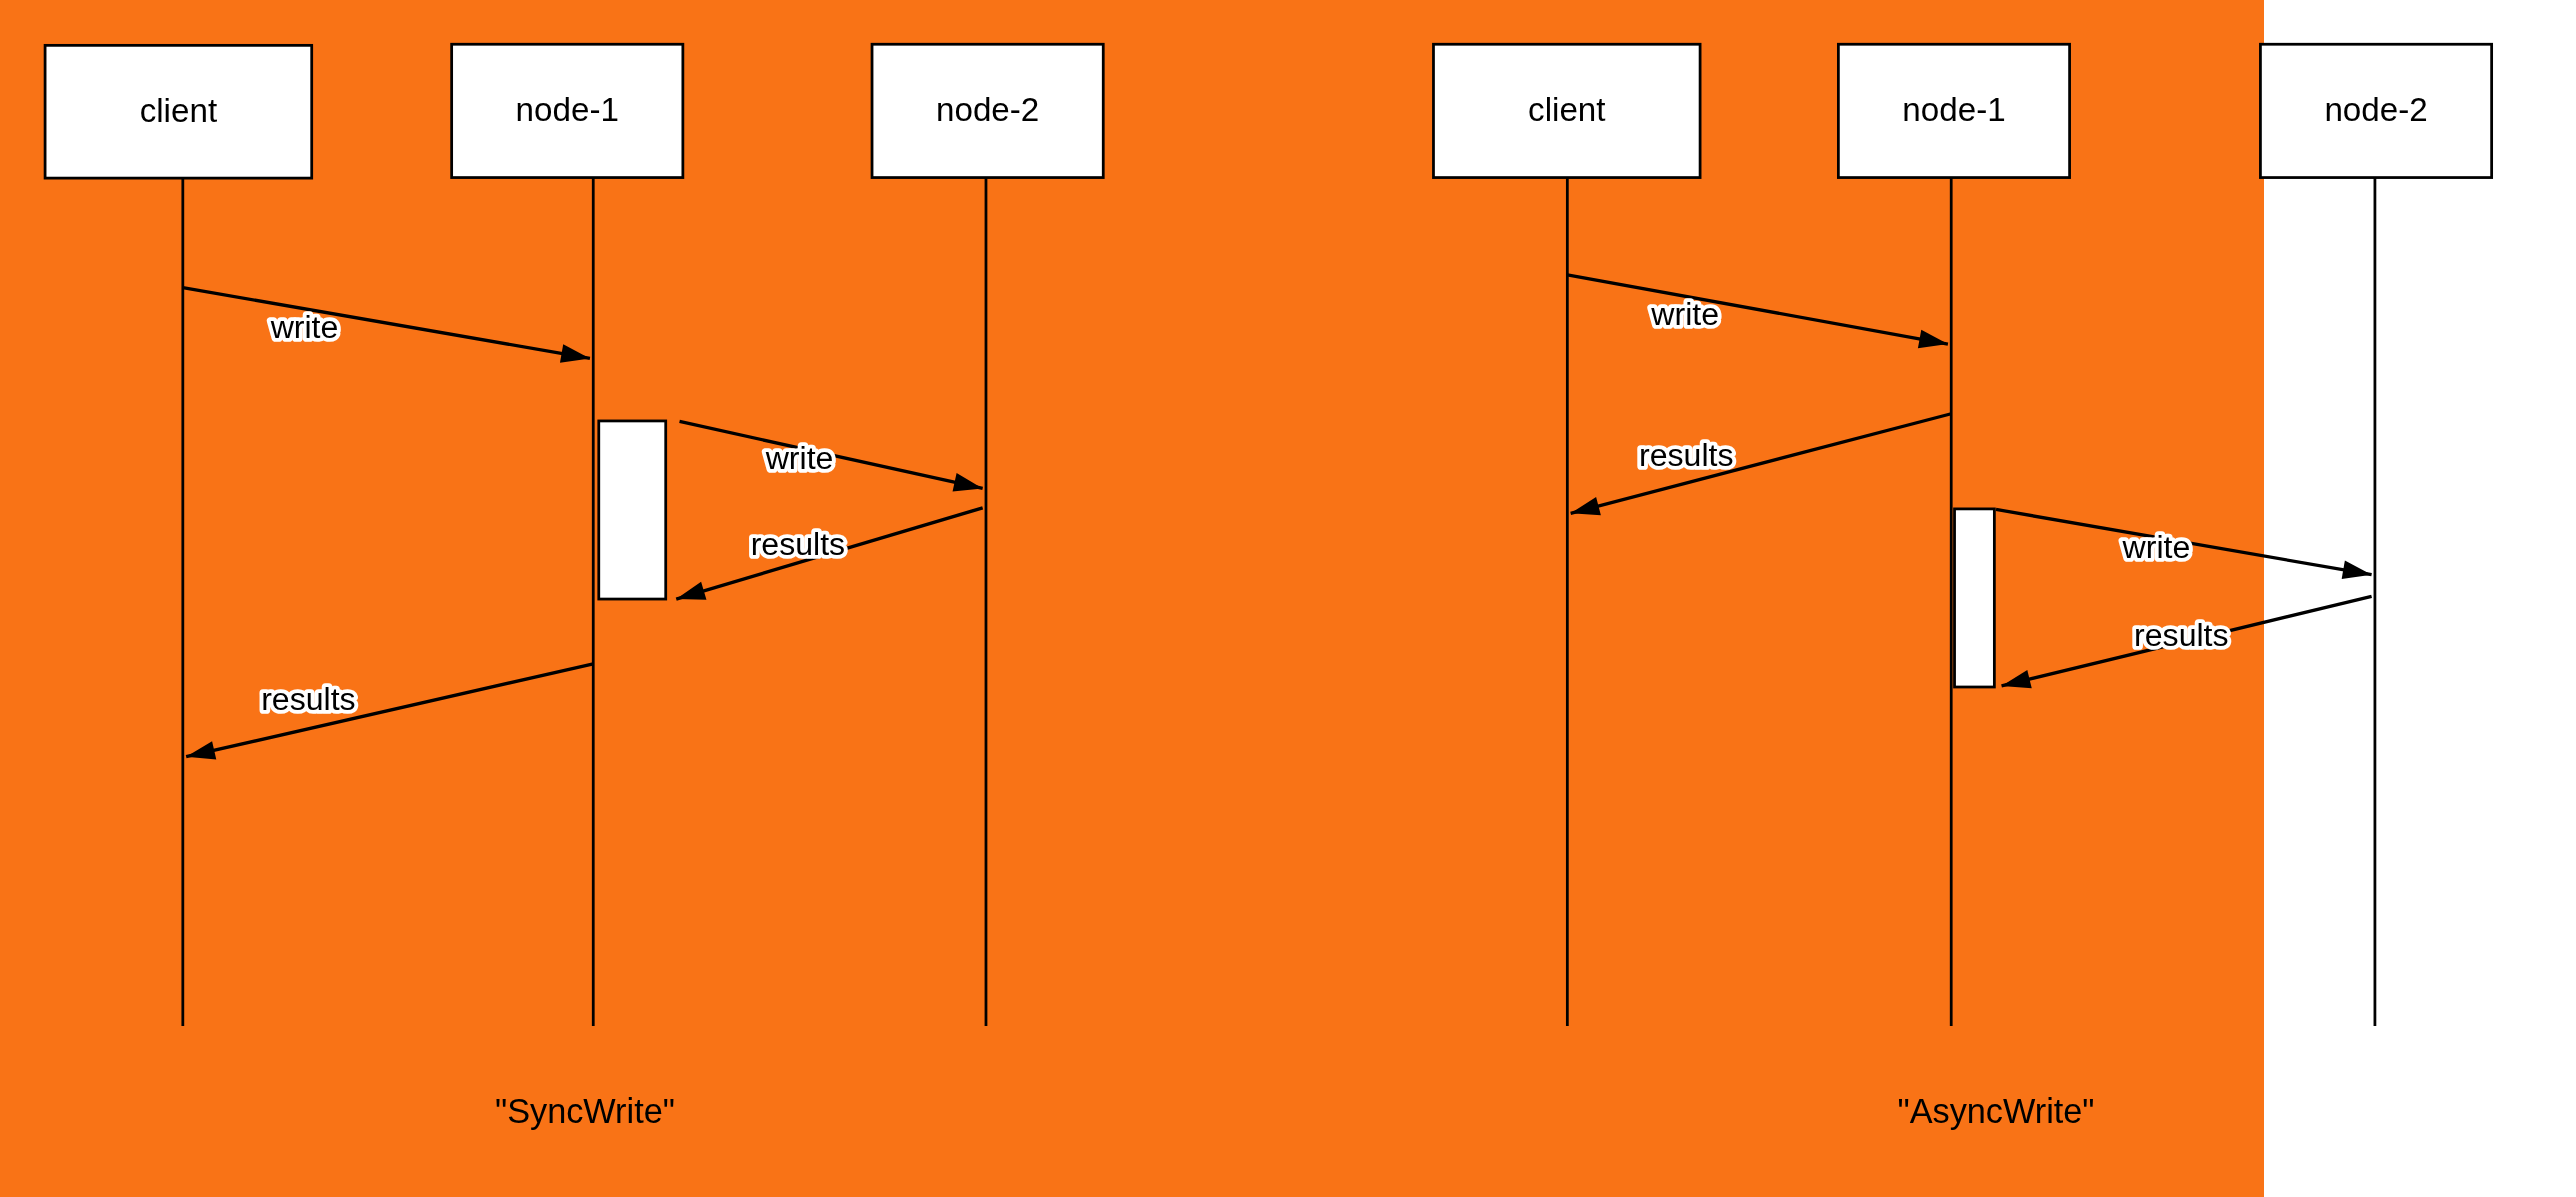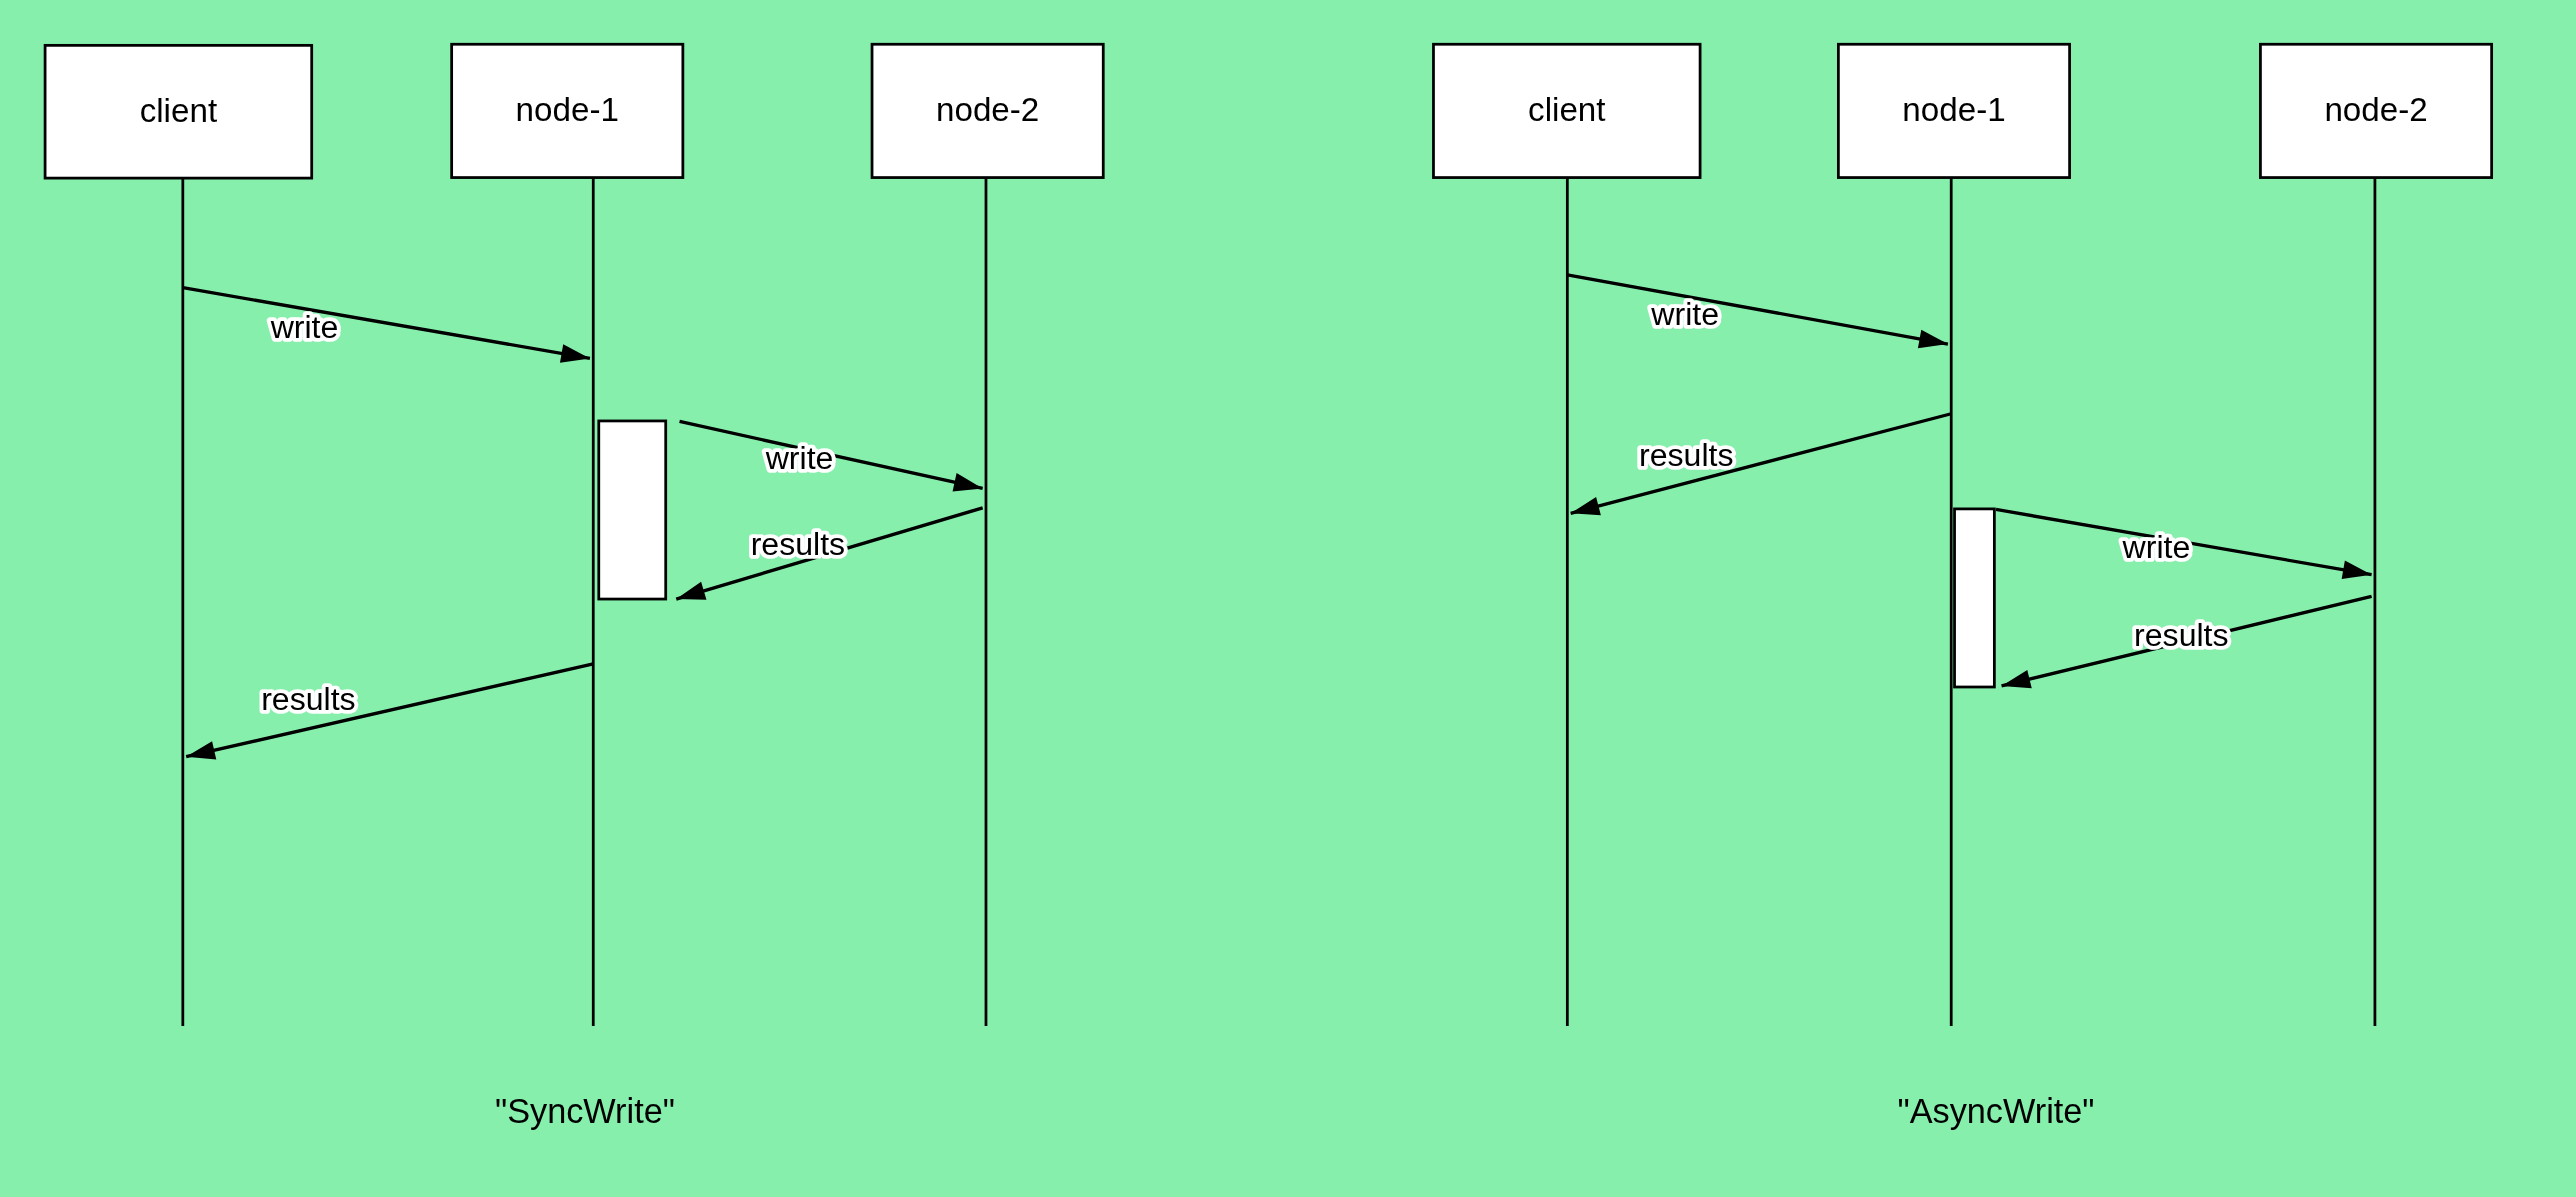--- a/index.html
+++ b/index.html
@@ -10,23 +10,23 @@
   }
   body {
     width: 2576px;
     height: 1197px;
     font-family: "Liberation Sans", sans-serif;
     color: #000000;
     overflow: hidden;
   }
   #canvas {
     position: relative;
-    width: 2576px;
+    width: 2264px;
     height: 1197px;
-    background: #86efac;
+    background: #f97316;
   }
   #canvas > svg {
     position: absolute;
     top: 0;
     left: 0;
     width: 2576px;
     height: 1197px;
   }
   .lifeline-box-label {
     font-family: "Liberation Sans", sans-serif;

